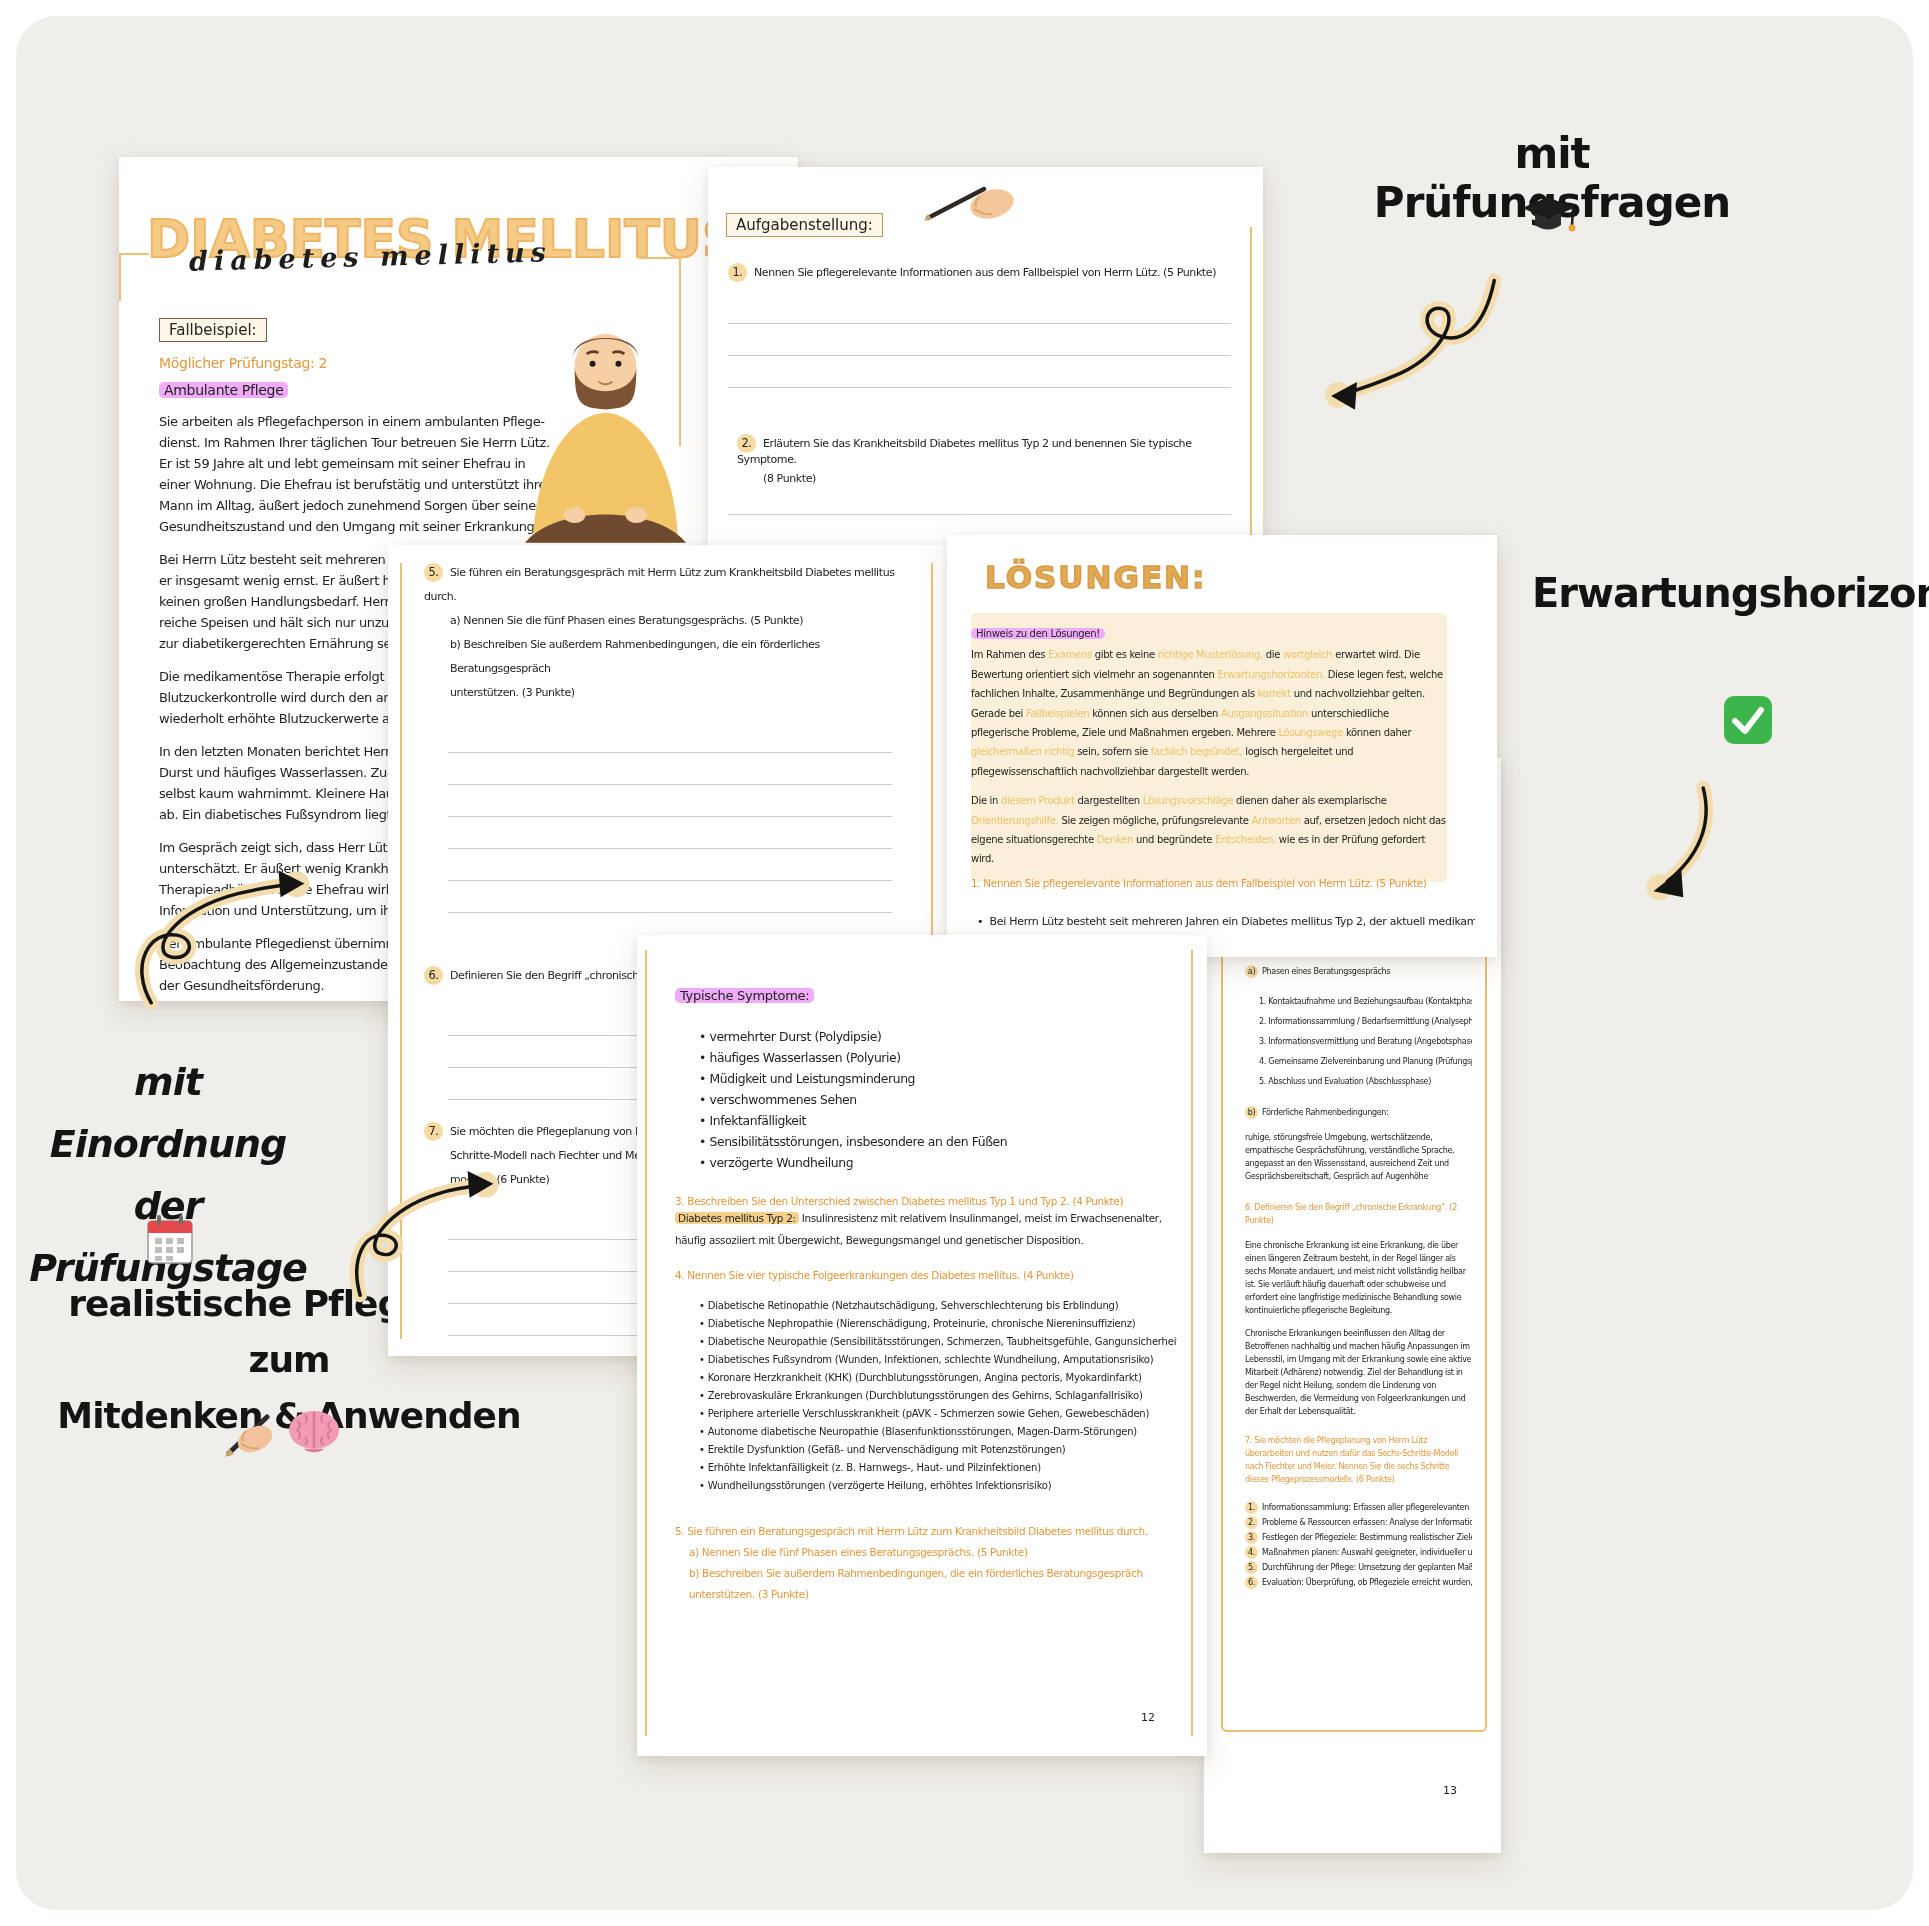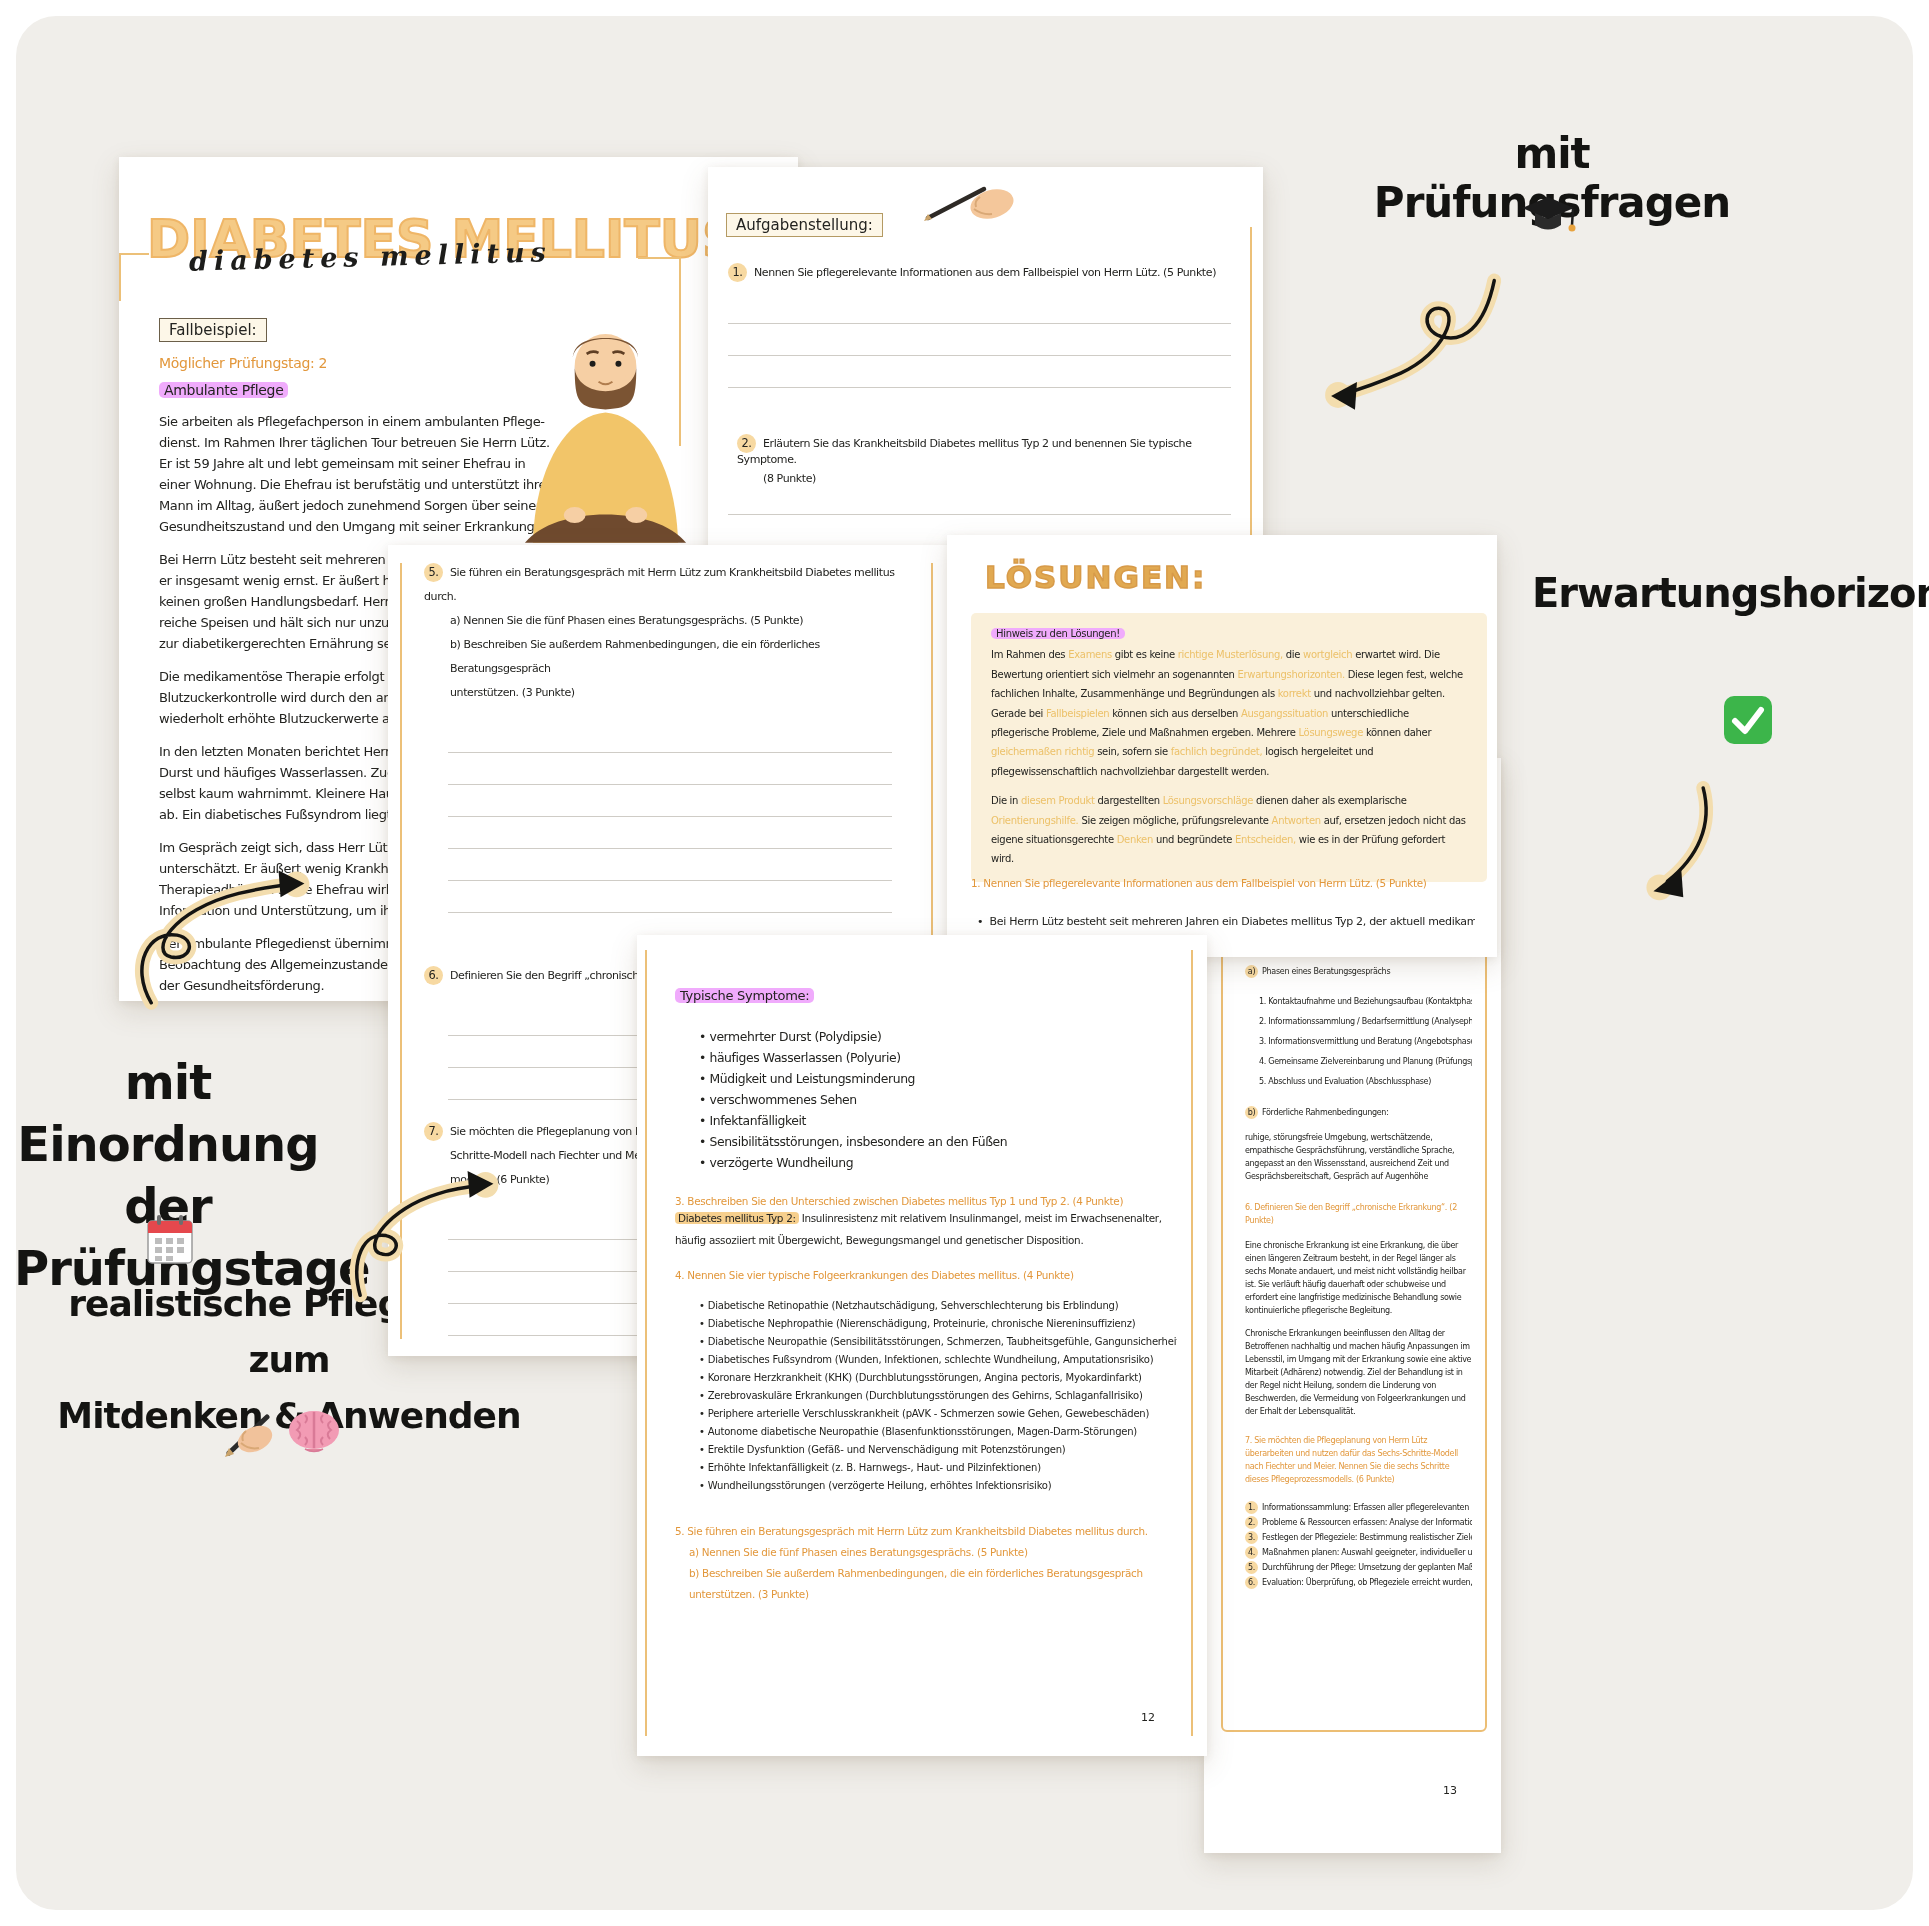--- a/index.html
+++ b/index.html
@@ -24,21 +24,21 @@
   .pA-body .para{margin-bottom:12px;}
   .pA-body .para div{white-space:nowrap;overflow:visible;}
   .bubble-title{position:absolute;left:28px;top:52px;width:627px;font-size:52px;font-weight:800;letter-spacing:0px;color:#f4c375;-webkit-text-stroke:2px #edac53;opacity:.88;white-space:nowrap;}
   .script-title{position:absolute;left:70px;top:84px;font-family:"DejaVu Serif",serif;font-style:italic;font-weight:600;font-size:27px;color:#1d1d1b;letter-spacing:6px;transform:rotate(-1.5deg);white-space:nowrap;}
   
   .pB-q{font-size:11px;letter-spacing:-0.4px;}
   
   .pC-content{position:absolute;left:36px;top:16px;width:494px;font-size:11px;letter-spacing:-0.4px;line-height:24px;}
   .indent{padding-left:26px;}
   
-  .pD-hint{position:absolute;left:24px;top:78px;width:476px;background:#faf0da;border-radius:5px;padding:11px 20px 13px;font-size:10px;line-height:19.4px;letter-spacing:-0.3px;}
+  .pD-hint{position:absolute;left:24px;top:78px;width:476px;background:#faf0da;border-radius:5px;padding:11px 0 13px;font-size:10px;line-height:19.4px;letter-spacing:-0.3px;}
   
   .pE-content{position:absolute;left:38px;top:50px;width:502px;}
   .pE-content ul{margin:0;padding:0 0 0 24px;list-style:none;}
   .pE-content li::before{content:"•  ";}
   .sym li{font-size:12.4px;line-height:21px;letter-spacing:-0.4px;}
   .folge li{font-size:10px;line-height:18px;letter-spacing:-0.2px;white-space:nowrap;overflow:hidden;}
   .pE-h{font-size:10.4px;letter-spacing:-0.3px;white-space:nowrap;overflow:hidden;}
   .typ{font-size:10.4px;line-height:22px;letter-spacing:-0.3px;}
   
   .pF-content{position:absolute;left:41px;top:207px;width:227px;font-size:8px;line-height:13px;letter-spacing:-0.3px;}
@@ -270,21 +270,21 @@
   <div class="hand" style="left:1532px;top:565px;width:396px;font-size:40px;line-height:57px;">
     <div>Erwartungshorizont</div>
   </div>
   <div class="icon" style="left:1723px;top:695px;">
     <svg width="50" height="50" viewBox="0 0 50 50">
       <rect x="1" y="1" width="48" height="48" rx="10" fill="#3cb54a"></rect>
       <polyline points="12,26 22,36 38,15" fill="none" stroke="#ffffff" stroke-width="6" stroke-linecap="round" stroke-linejoin="round"></polyline>
     </svg>
   </div>
 
-  <div class="hand" style="left:14px;top:1051px;width:308px;font-size:48px;line-height:62px;">
+  <div class="hand" style="left:14px;top:1051px;width:308px;font-size:38px;line-height:62px;font-style:italic;">
     <div>mit Einordnung</div>
     <div>der Prüfungstage</div>
   </div>
   <div class="icon" style="left:145px;top:1214px;">
     <svg width="50" height="52" viewBox="0 0 50 52">
       <rect x="3" y="7" width="44" height="42" rx="4" fill="#ffffff" stroke="#9a9a9a" stroke-width="1.5"></rect>
       <path d="M3,11 a4,4 0 0 1 4,-4 h36 a4,4 0 0 1 4,4 v8 h-44 Z" fill="#e5484d"></path>
       <rect x="12" y="1" width="4" height="10" rx="2" fill="#6e6e6e"></rect>
       <rect x="34" y="1" width="4" height="10" rx="2" fill="#6e6e6e"></rect>
       <g fill="#bdbdbd">

